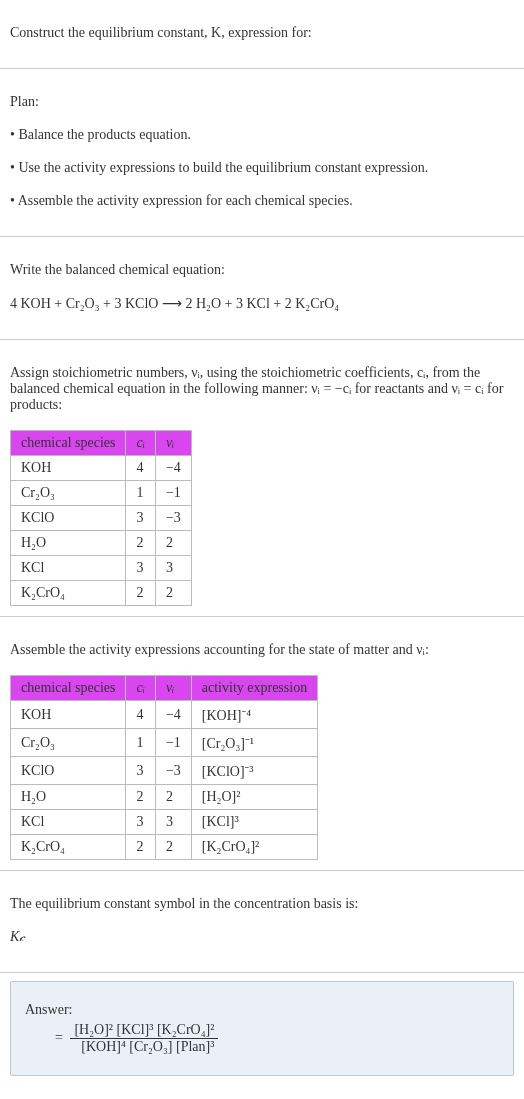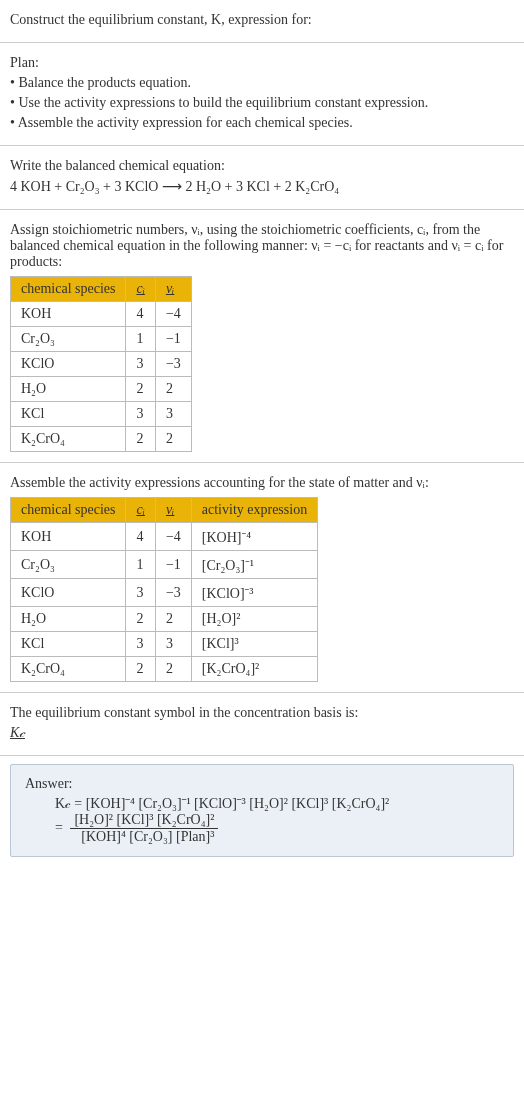--- a/index.html
+++ b/index.html
@@ -8,50 +8,50 @@
     font-size: 14px;
     color: #333;
     width: 524px;
     background: #fff;
   }
   .section {
     padding: 8px 10px 10px 10px;
     border-bottom: 1px solid #ccc;
   }
   .section.noborder { border-bottom: none; }
-  .line { margin: 4px 0; }
+  .line { margin: 17px 0; }
   table.data {
     border-collapse: collapse;
     margin-top: 6px;
   }
   table.data th, table.data td {
     border: 1px solid #bbb;
     padding: 4px 10px;
     text-align: left;
     font-weight: normal;
   }
-  table.data th { background: #eab308; }
+  table.data th { background: #d946ef; }
   .answer-box {
     background: #eaf0f6;
     border: 1px solid #b8c6d6;
-    padding: 11px 14px;
+    padding: 20px 14px;
     border-radius: 2px;
   }
   .answer-box .label { margin-bottom: 4px; }
   .frac {
     display: inline-block;
     vertical-align: middle;
     text-align: right;
     margin-left: 4px;
   }
   .frac .num, .frac .den { display: block; padding: 0 4px; }
   .frac .num { border-bottom: 1px solid #333; }
   .eq-line { margin-left: 30px; }
   .kc-indent { margin-left: 30px; }
-  .ital { font-style: italic; text-decoration: underline; }
+  .ital { font-style: italic; }
 </style>
 </head>
 <body>
 
 <div class="section">
   <div class="line">Construct the equilibrium constant, K, expression for:</div>
 </div>
 
 <div class="section">
   <div class="line">Plan:</div>
@@ -159,21 +159,20 @@
 </div>
 
 <div class="section">
   <div class="line">The equilibrium constant symbol in the concentration basis is:</div>
   <div class="line ital">K𝒸</div>
 </div>
 
 <div class="section noborder">
   <div class="answer-box">
     <div class="label">Answer:</div>
-    <div class="kc-indent">K𝒸 = [KOH]⁻⁴ [Cr₂O₃]⁻¹ [KClO]⁻³ [H₂O]² [KCl]³ [K₂CrO₄]²</div>
     <div class="eq-line">
       <span>=</span>
       <span class="frac">
         <span class="num">[H₂O]² [KCl]³ [K₂CrO₄]²</span>
         <span class="den">[KOH]⁴ [Cr₂O₃] [Plan]³</span>
       </span>
     </div>
   </div>
 </div>
 

